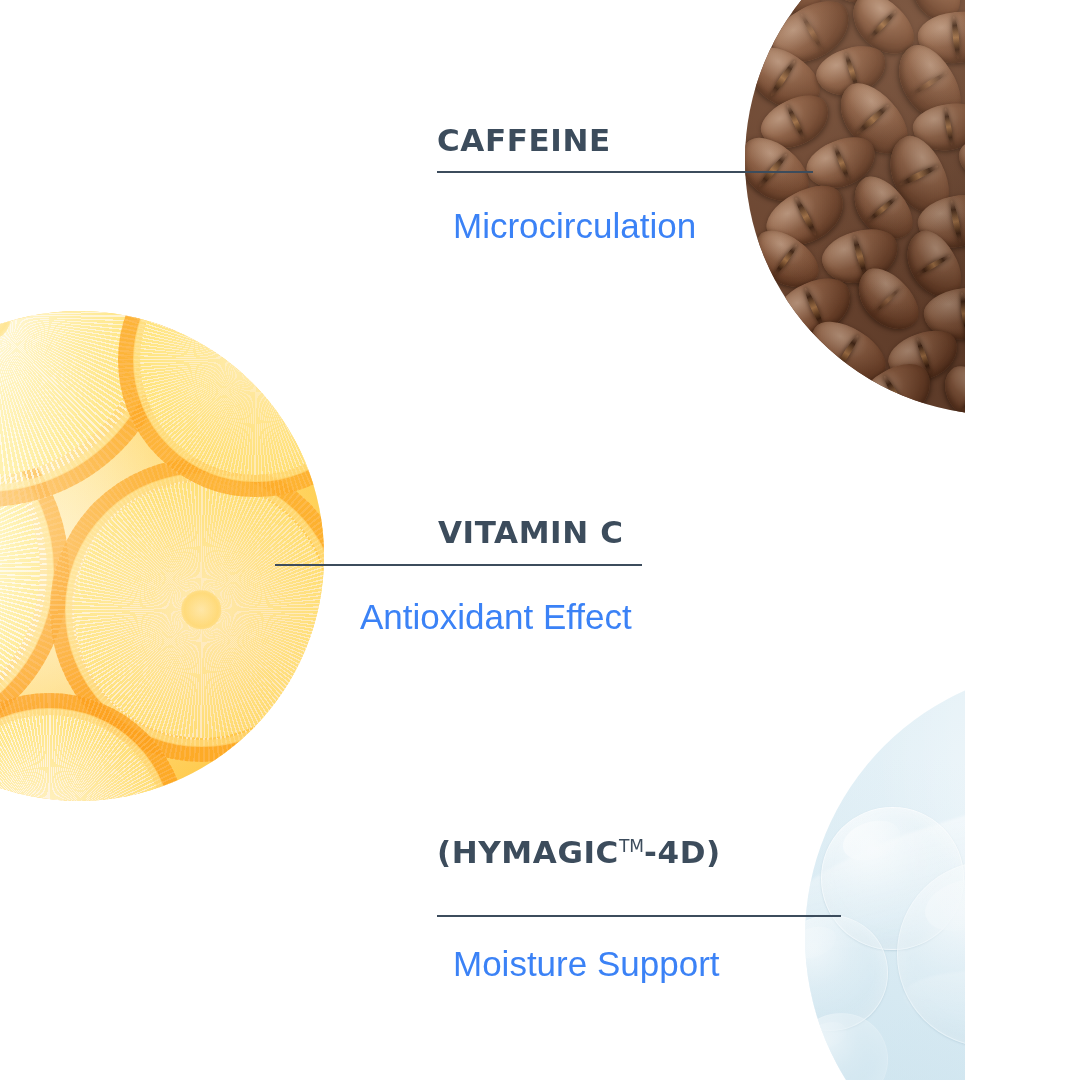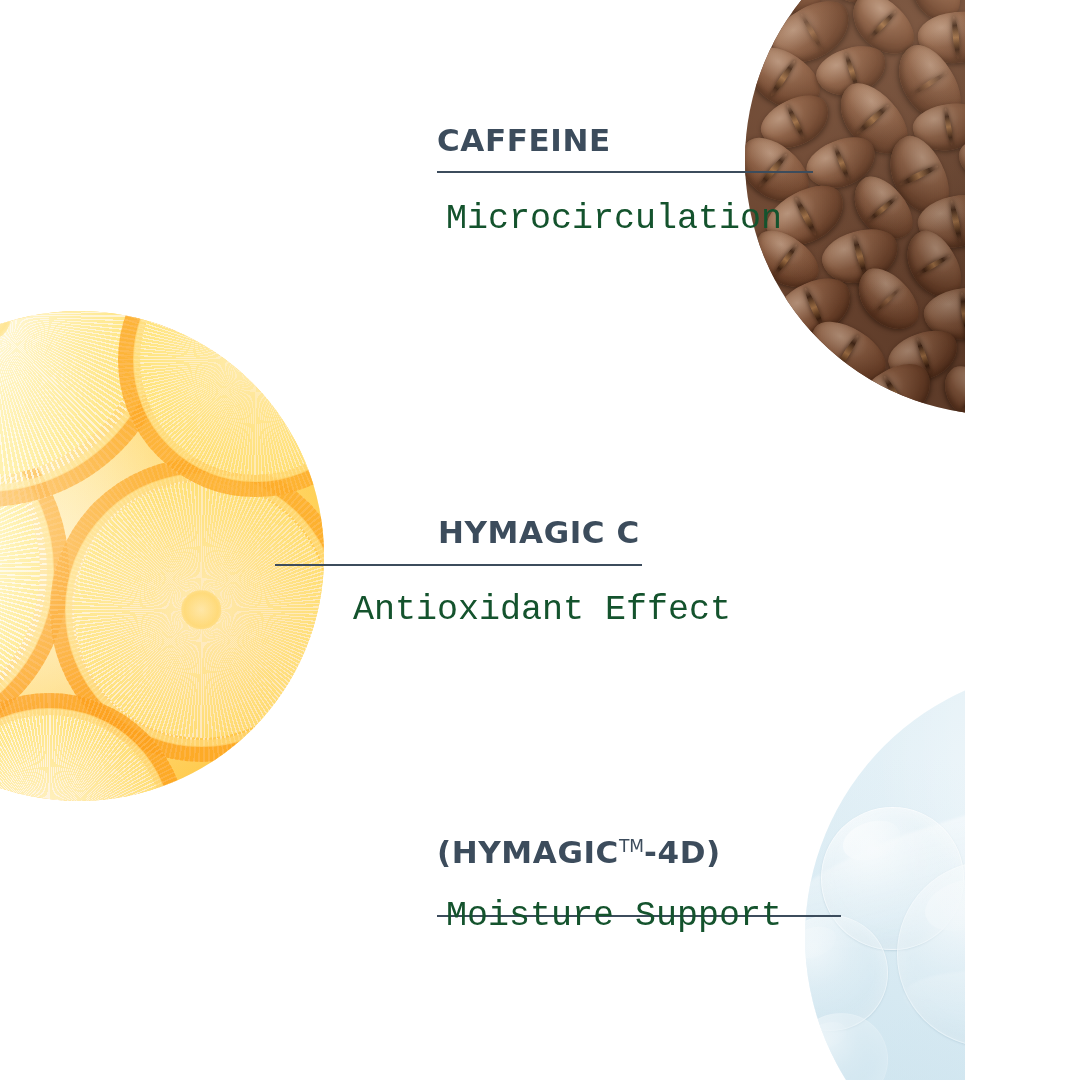--- a/index.html
+++ b/index.html
@@ -190,41 +190,41 @@
     font-weight: normal;
     vertical-align: 0.62em;
     letter-spacing: 0;
   }
   .divider {
     position: absolute;
     height: 2px;
     background: #3c4c5c;
   }
   .ingredient-benefit {
-    font-family: Liberation Mono, monospace;
+    font-family: Liberation Sans, sans-serif;
     font-weight: normal;
-    color: #14532d;
+    color: #3b82f6;
     font-size: 35px;
     line-height: 1.17;
-    margin: 9px;
+    margin: 16px;
     white-space: nowrap;
   }
 
   
   #block-caffeine      { left: 437px; top: 122px; }
   #divider-caffeine    { left: 437px; top: 171px; width: 376px; }
   #benefit-caffeine    { left: 437px; top: 190px; }
 
   #block-vitaminc      { left: 438px; top: 514px; }
   #divider-vitaminc    { left: 275px; top: 564px; width: 367px; }
   #benefit-vitaminc    { left: 344px; top: 581px; }
 
   #block-hyaluronic    { left: 437px; top: 834px; }
   #divider-hyaluronic  { left: 437px; top: 915px; width: 404px; }
-  #benefit-hyaluronic  { left: 437px; top: 887px; }
+  #benefit-hyaluronic  { left: 437px; top: 928px; }
 </style>
 </head>
 <body>
 
 <div id="stage">
 
   <div id="coffee-circle" class="ingredient-circle">
 
     <div class="bean" style="left:2%;  top:11%;  width:14%; height:9%;  transform:rotate(52deg);"></div>
     <div class="bean" style="left:16%; top:9%;   width:15%; height:10%; transform:rotate(-14deg);"></div>
@@ -341,21 +341,21 @@
 
   <div id="block-caffeine" class="ingredient-block">
     <p class="ingredient-name">CAFFEINE</p>
   </div>
   <div id="divider-caffeine" class="divider"></div>
   <div id="benefit-caffeine" class="ingredient-block">
     <p class="ingredient-benefit">Microcirculation</p>
   </div>
 
   <div id="block-vitaminc" class="ingredient-block">
-    <p class="ingredient-name">HYMAGIC C</p>
+    <p class="ingredient-name">VITAMIN C</p>
   </div>
   <div id="divider-vitaminc" class="divider"></div>
   <div id="benefit-vitaminc" class="ingredient-block">
     <p class="ingredient-benefit">Antioxidant Effect</p>
   </div>
 
   <div id="block-hyaluronic" class="ingredient-block">
     <p class="ingredient-name"><span>(HYMAGIC</span><span class="tm">TM</span><span>-4D)</span></p>
   </div>
   <div id="divider-hyaluronic" class="divider"></div>

